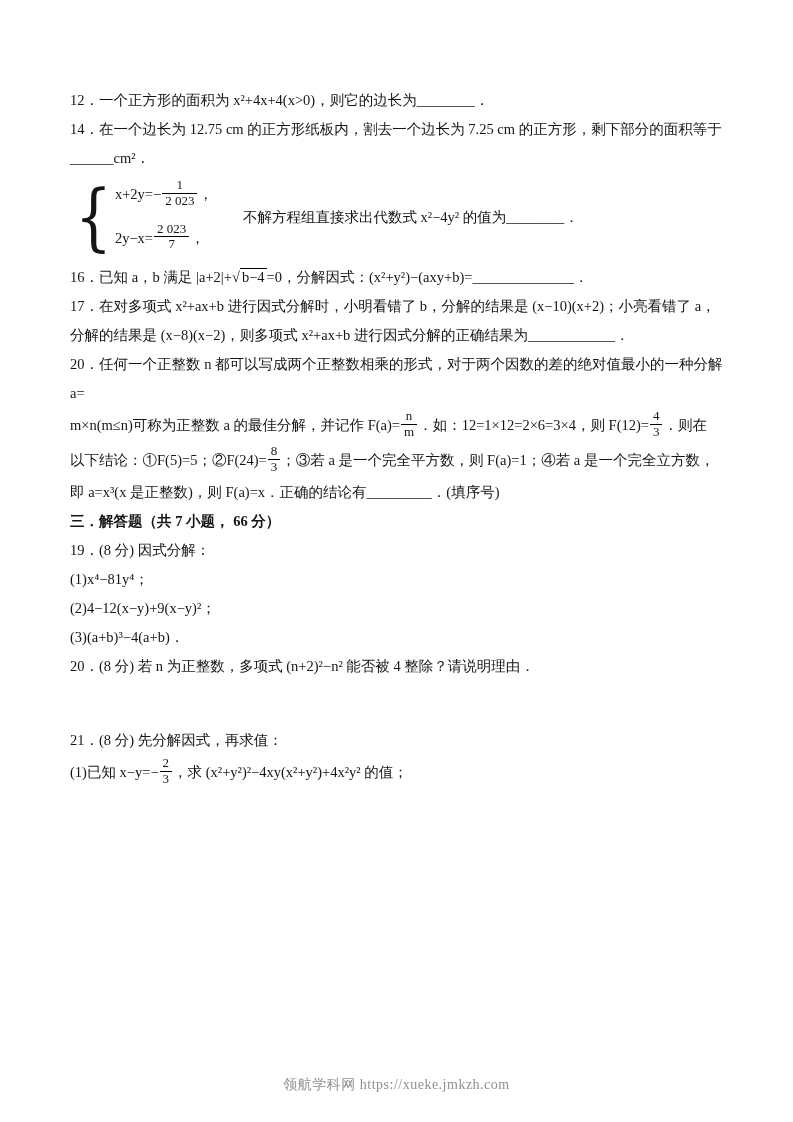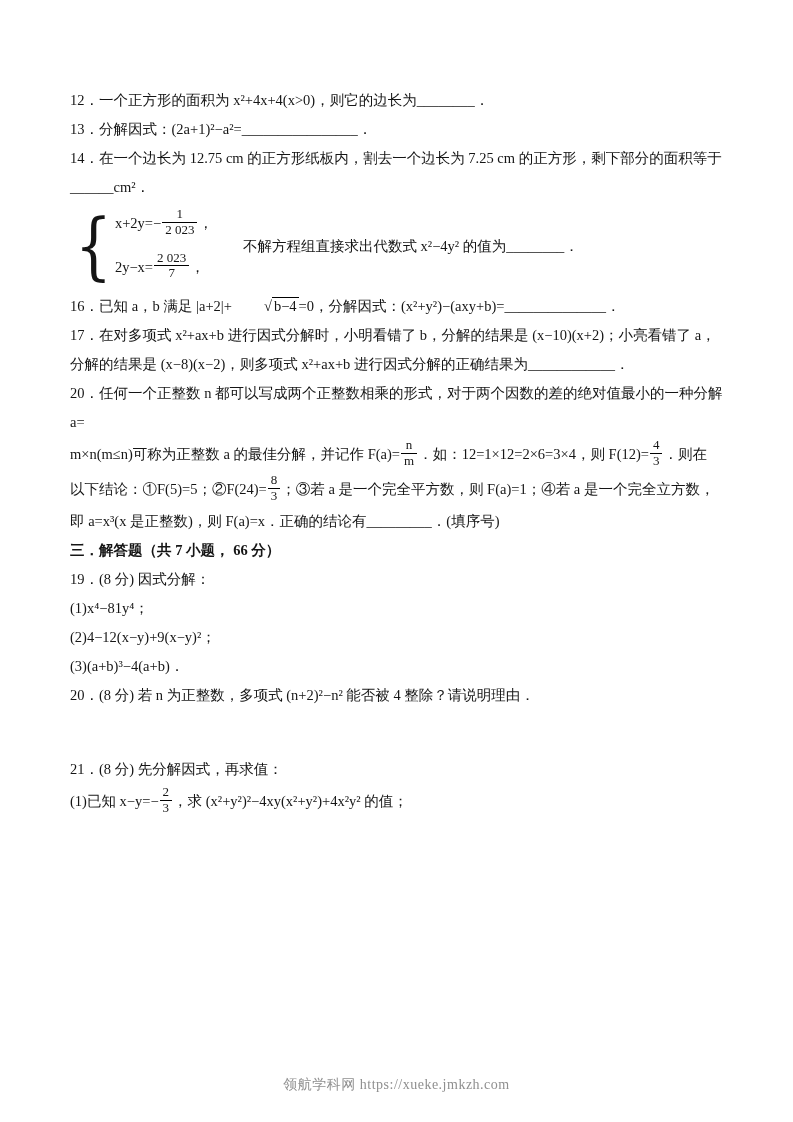--- a/index.html
+++ b/index.html
@@ -28,21 +28,21 @@
     line-height: 1.15;
     font-size: 13px;
     margin: 0 1px;
     position: relative;
     top: -2px;
   }
   .frac .num, .frac .den { display: block; padding: 0 3px; }
   .frac .den { border-top: 1px solid #000; }
 
   
-  .sqrt { white-space: nowrap; margin-left: 32px; }
+  .sqrt { white-space: nowrap; }
   .sqrt .radicand { border-top: 1px solid #000; padding: 0 2px; }
 
   
   .system {
     display: flex;
     align-items: center;
     margin: 5px 0 7px 0;
     min-height: 78px;
   }
   .brace {
@@ -69,21 +69,20 @@
     font-size: 14px;
     letter-spacing: 0.5px;
   }
 </style>
 </head>
 <body>
 
 <div class="page">
 
   <div class="line">12．一个正方形的面积为 x²+4x+4(x&gt;0)，则它的边长为________．</div>
-  <div class="line">13．分解因式：(2a+1)²−a²=________________．</div>
   <div class="line">14．在一个边长为 12.75 cm 的正方形纸板内，割去一个边长为 7.25 cm 的正方形，剩下部分的面积等于</div>
   <div class="line">______cm²．</div>
 
   <div class="system">
     <span class="brace">{</span>
     <span class="eqs">
       <span class="eq">x+2y=−<span class="frac">
             <span class="num">1</span>
             <span class="den">2 023</span>
           </span>，</span>

